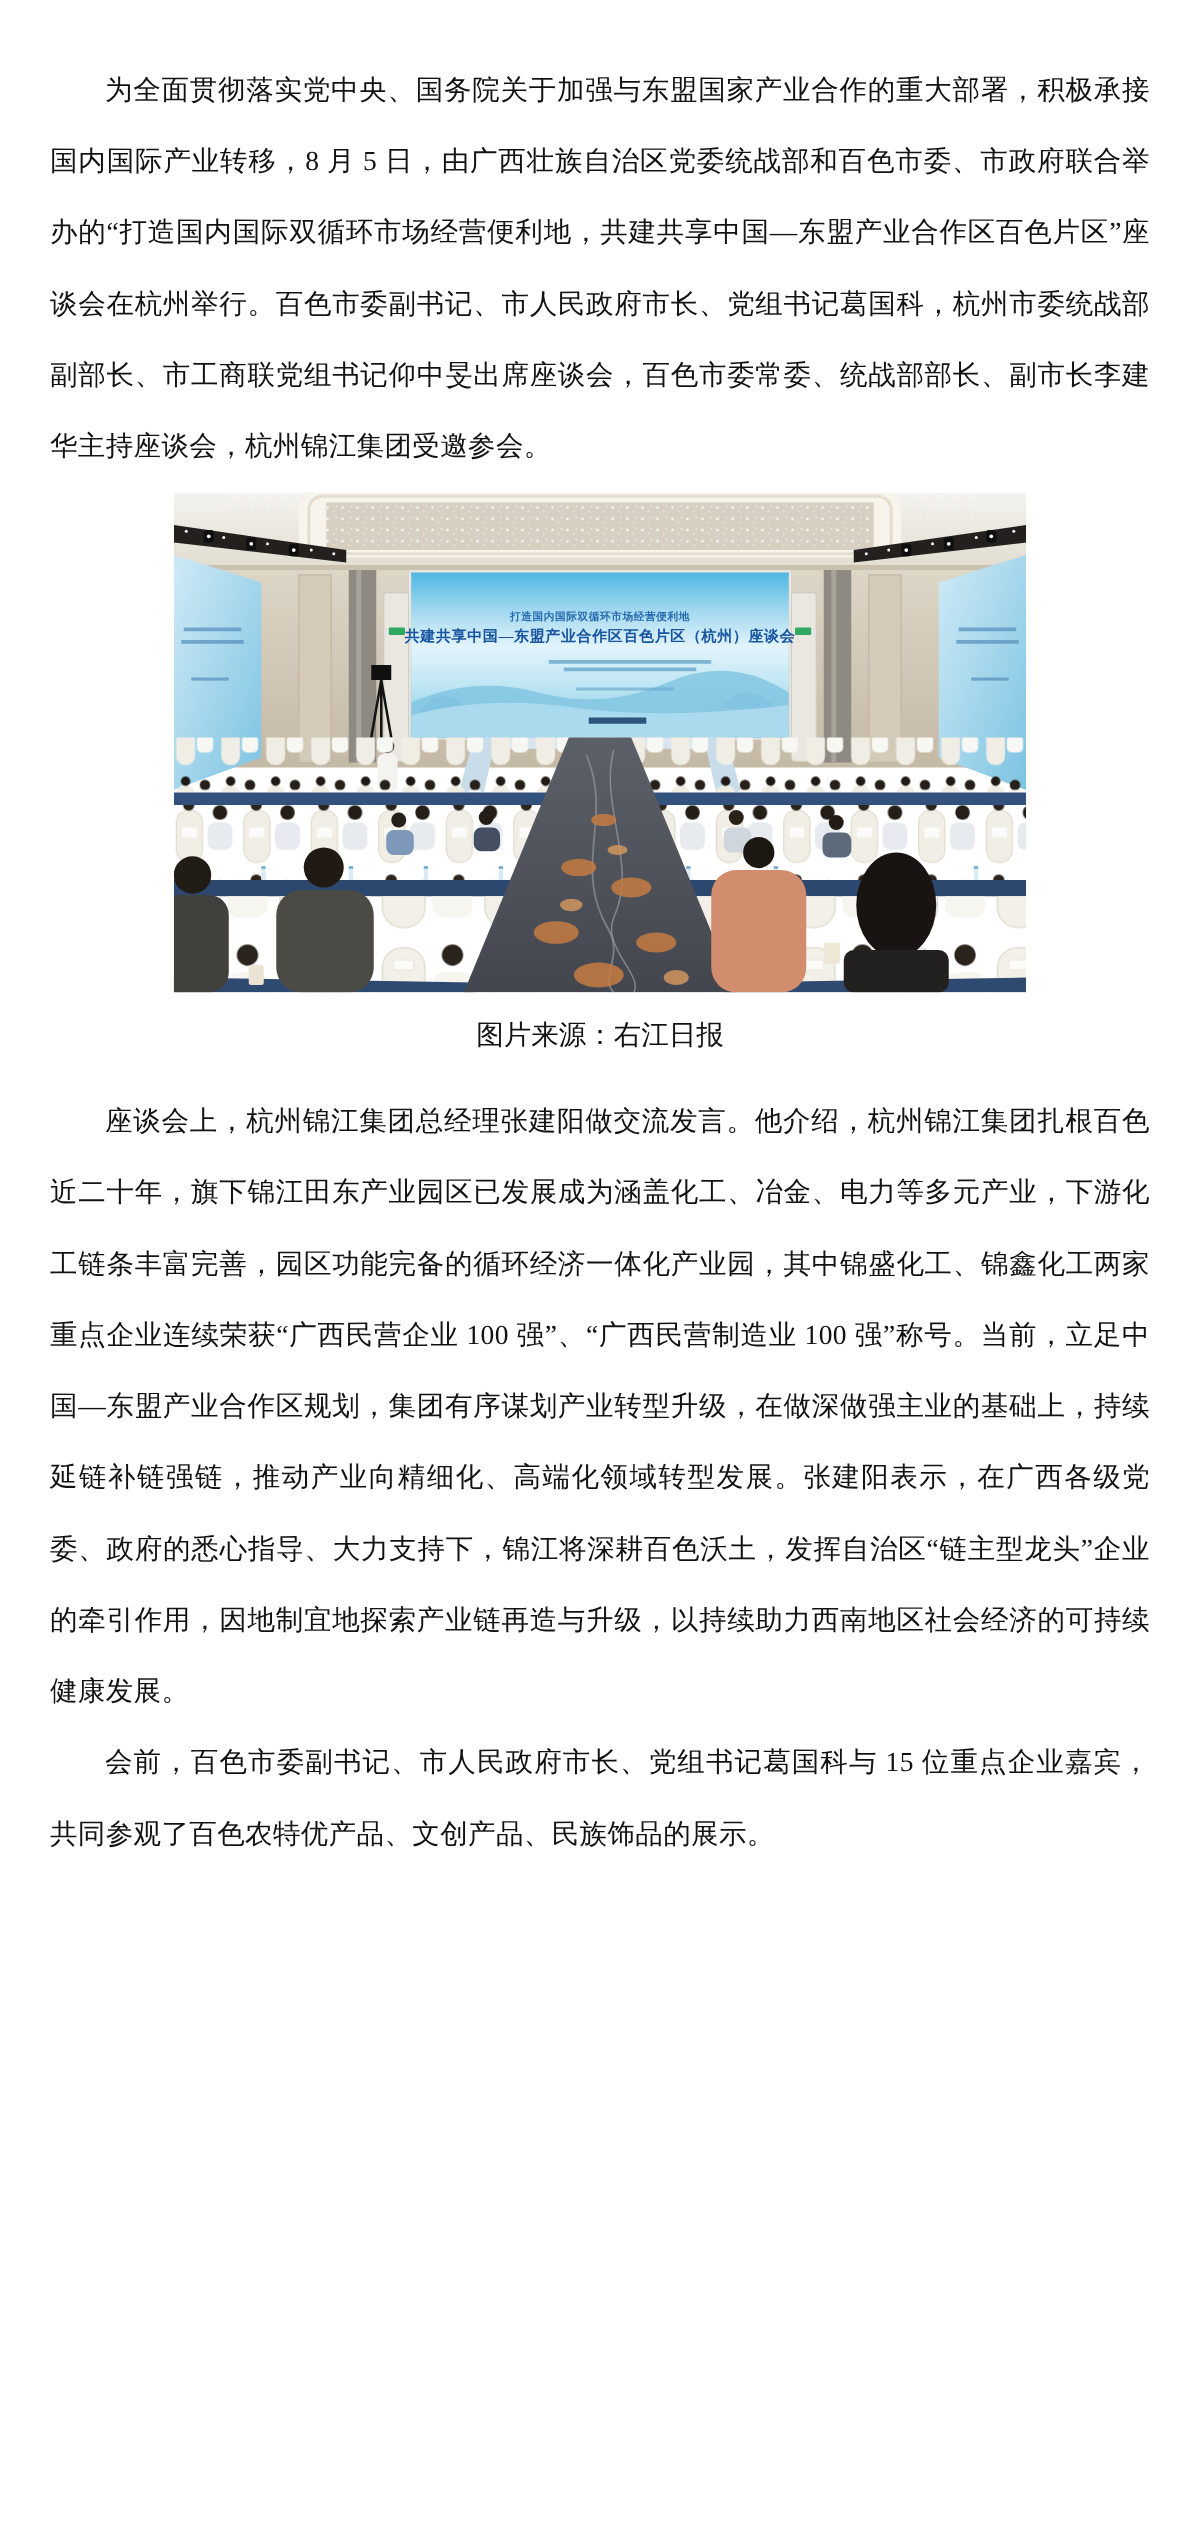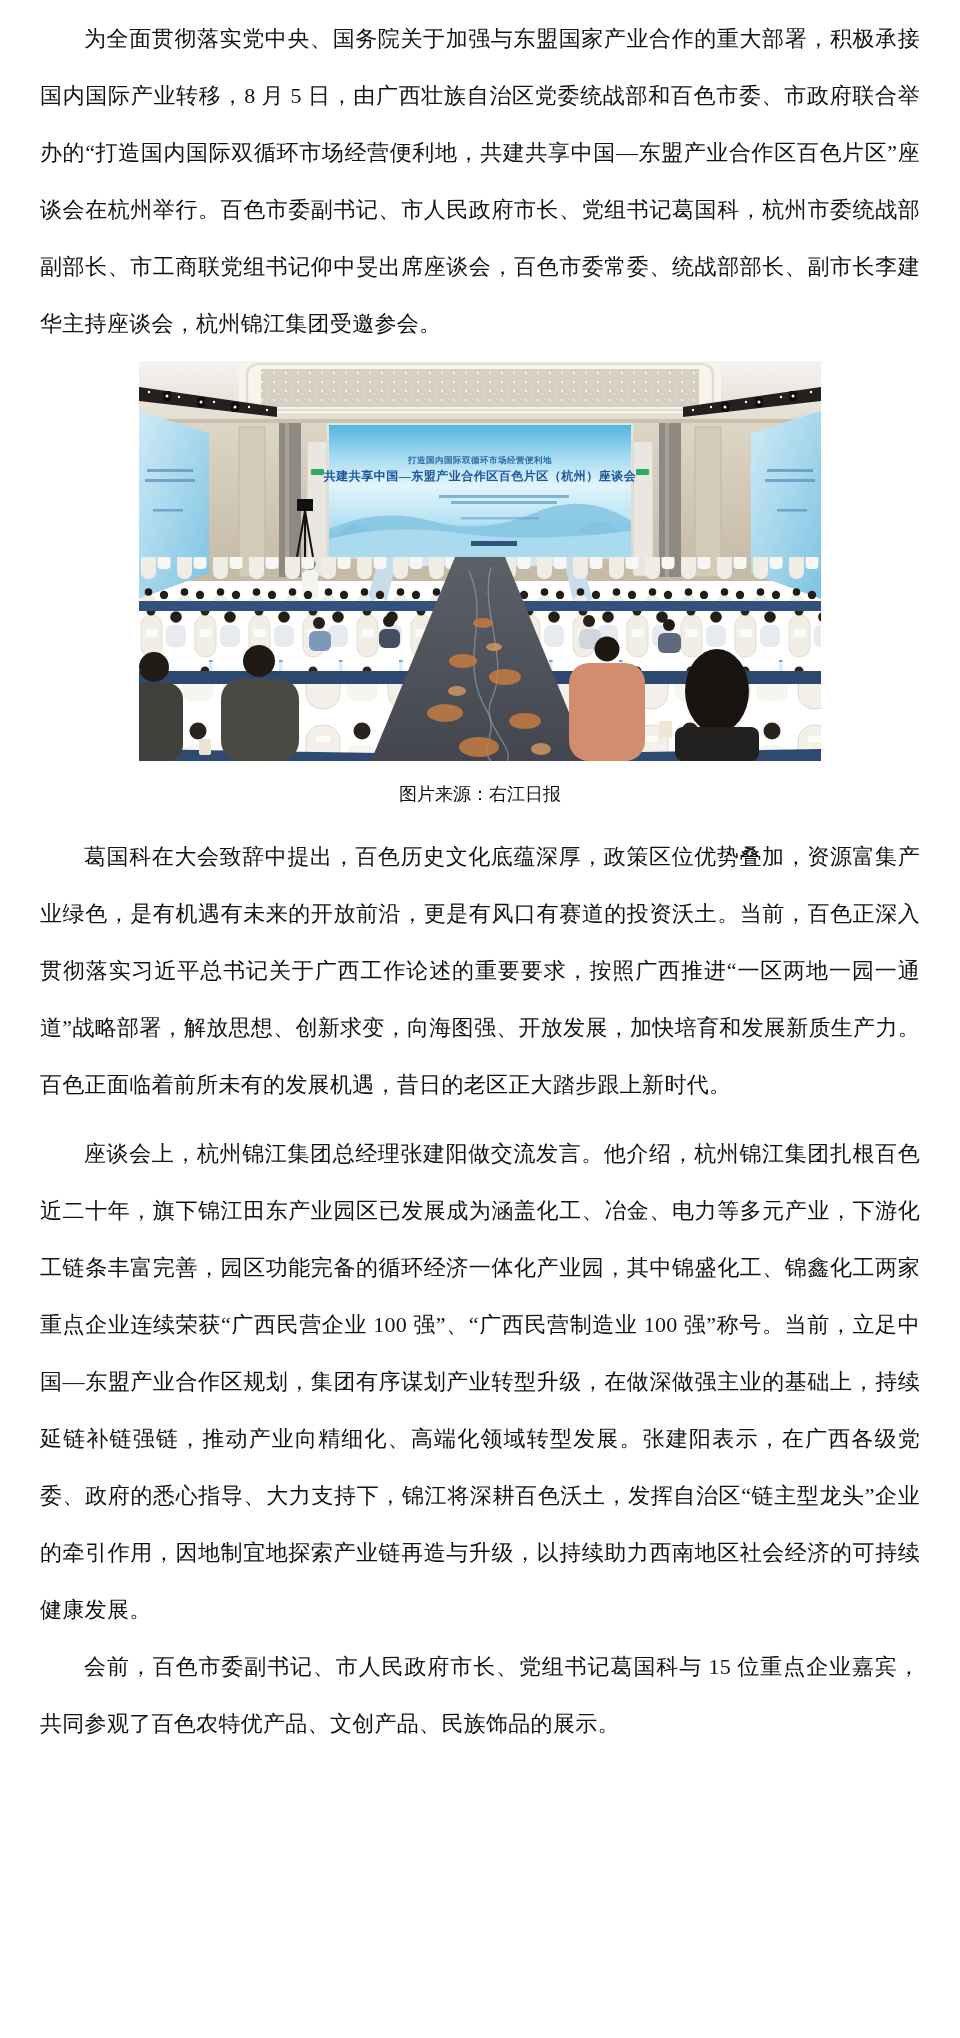--- a/index.html
+++ b/index.html
@@ -1,25 +1,25 @@
 <!DOCTYPE html>
 <html lang="zh"><head>
 <meta charset="utf-8">
 <style>
   html,body{margin:0;padding:0;background:#ffffff;}
   body{width:960px;height:2038px;overflow:hidden;
        font-family:"Liberation Serif","DejaVu Serif",serif;}
-  .page{box-sizing:border-box;width:960px;height:1652px;padding:10px 40px 0;}
+  .page{box-sizing:border-box;width:960px;height:1652px;padding:10px 40px 0;margin-top:33px;}
   p.para{margin:0;font-size:22px;line-height:57px;color:#121212;
          text-align:justify;text-indent:2em;letter-spacing:0.3px;}
   #p2{margin-top:5px;}
   #p3{margin-top:12px;}
   figure.photo{margin:9px auto 0;width:682px;height:400px;display:block;overflow:hidden;}
   figure.photo svg{display:block;}
-  .caption{margin-top:5px;font-size:18px;line-height:57px;color:#121212;text-align:center;}
+  .caption{margin-top:5px;font-size:22px;line-height:57px;color:#121212;text-align:center;}
 </style>
 </head>
 <body>
 
 <div class="page">
 
   <p class="para" id="p1">为全面贯彻落实党中央、国务院关于加强与东盟国家产业合作的重大部署，积极承接国内国际产业转移，8 月 5 日，由广西壮族自治区党委统战部和百色市委、市政府联合举办的“打造国内国际双循环市场经营便利地，共建共享中国—东盟产业合作区百色片区”座谈会在杭州举行。百色市委副书记、市人民政府市长、党组书记葛国科，杭州市委统战部副部长、市工商联党组书记仰中旻出席座谈会，百色市委常委、统战部部长、副市长李建华主持座谈会，杭州锦江集团受邀参会。</p>
 
   <figure class="photo">
     <svg width="682" height="400" viewBox="0 0 682 400" xmlns="http://www.w3.org/2000/svg">
@@ -261,17 +261,16 @@
           <rect x="536" y="366" width="84" height="34" rx="8" fill="#232120"></rect>
         </g>
         <rect x="520" y="360" width="13" height="17" rx="2" fill="#eee7d6"></rect>
         <rect x="60" y="378" width="12" height="16" rx="2" fill="#ebe4d4"></rect>
       </g>
     </svg>
   </figure>
 
   <div class="caption">图片来源：右江日报</div>
 
-  <p class="para" id="p2">葛国科在大会致辞中提出，百色历史文化底蕴深厚，政策区位优势叠加，资源富集产业绿色，是有机遇有未来的开放前沿，更是有风口有赛道的投资沃土。当前，百色正深入贯彻落实习近平总书记关于广西工作论述的重要要求，按照广西推进“一区两地一园一通道”战略部署，解放思想、创新求变，向海图强、开放发展，加快培育和发展新质生产力。百色正面临着前所未有的发展机遇，昔日的老区正大踏步跟上新时代。</p>
   <p class="para" id="p3">座谈会上，杭州锦江集团总经理张建阳做交流发言。他介绍，杭州锦江集团扎根百色近二十年，旗下锦江田东产业园区已发展成为涵盖化工、冶金、电力等多元产业，下游化工链条丰富完善，园区功能完备的循环经济一体化产业园，其中锦盛化工、锦鑫化工两家重点企业连续荣获“广西民营企业 100 强”、“广西民营制造业 100 强”称号。当前，立足中国—东盟产业合作区规划，集团有序谋划产业转型升级，在做深做强主业的基础上，持续延链补链强链，推动产业向精细化、高端化领域转型发展。张建阳表示，在广西各级党委、政府的悉心指导、大力支持下，锦江将深耕百色沃土，发挥自治区“链主型龙头”企业的牵引作用，因地制宜地探索产业链再造与升级，以持续助力西南地区社会经济的可持续健康发展。</p>
   <p class="para" id="p4">会前，百色市委副书记、市人民政府市长、党组书记葛国科与 15 位重点企业嘉宾，共同参观了百色农特优产品、文创产品、民族饰品的展示。</p>
 
 </div>
 
 </body></html>

